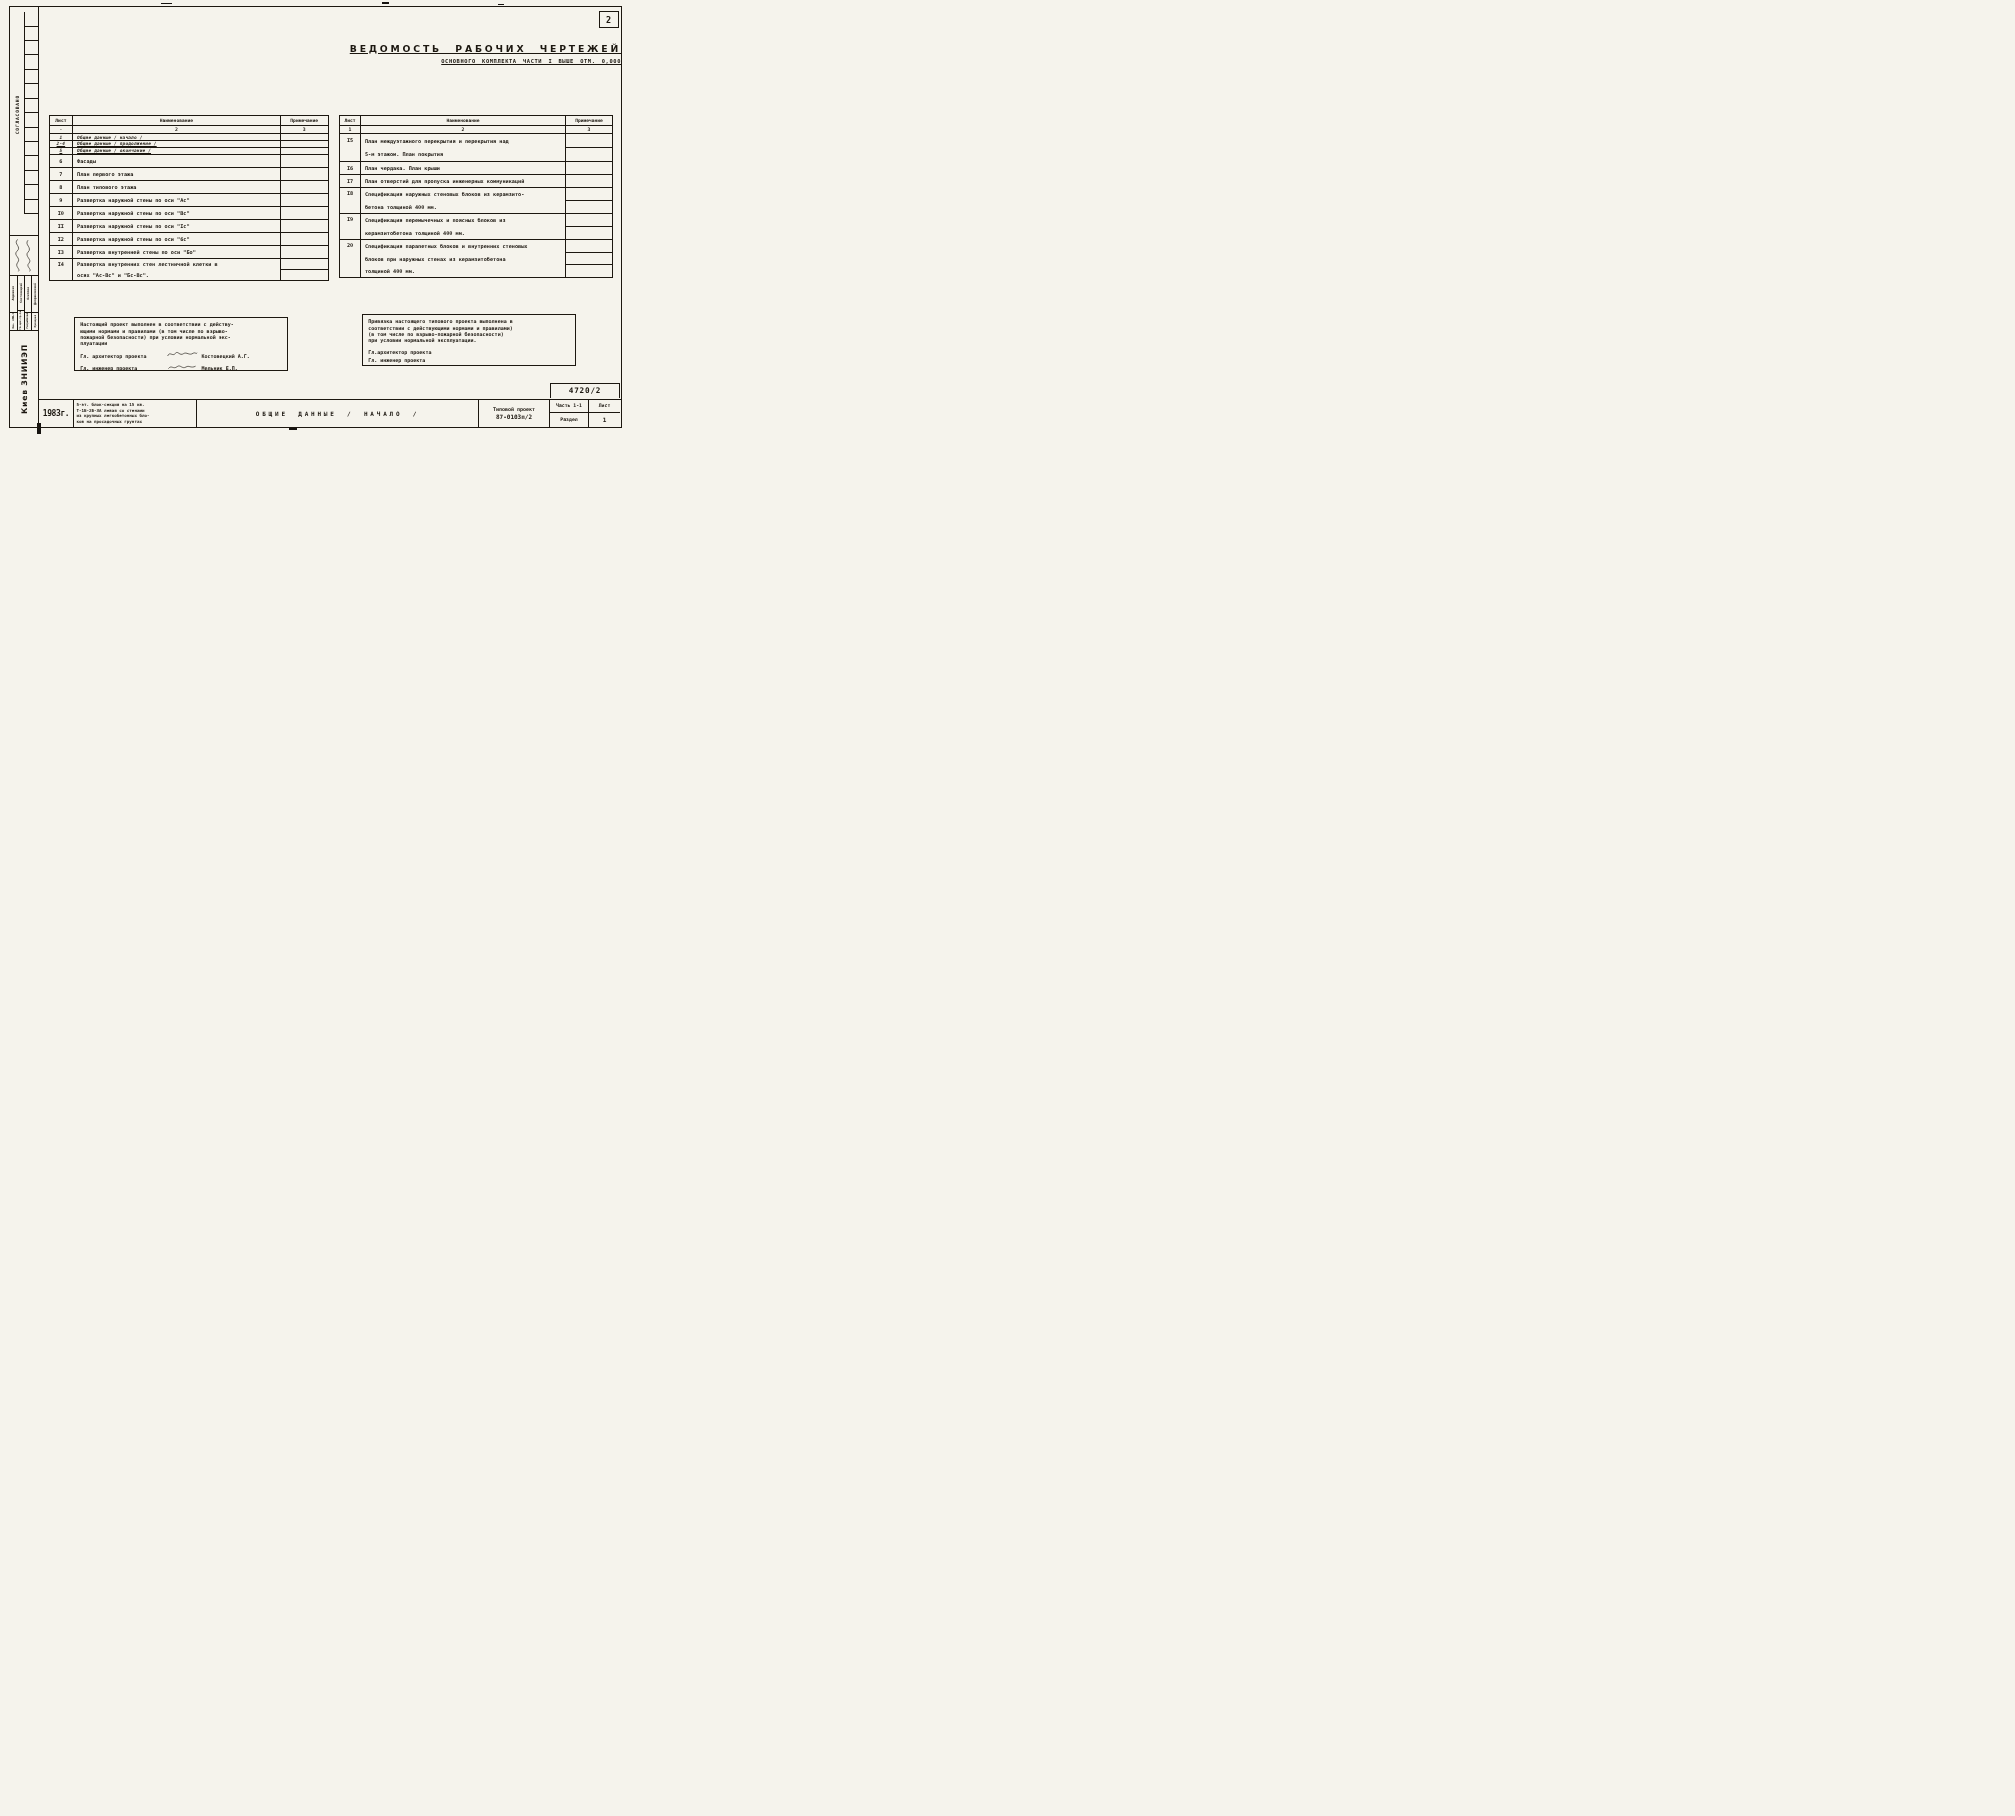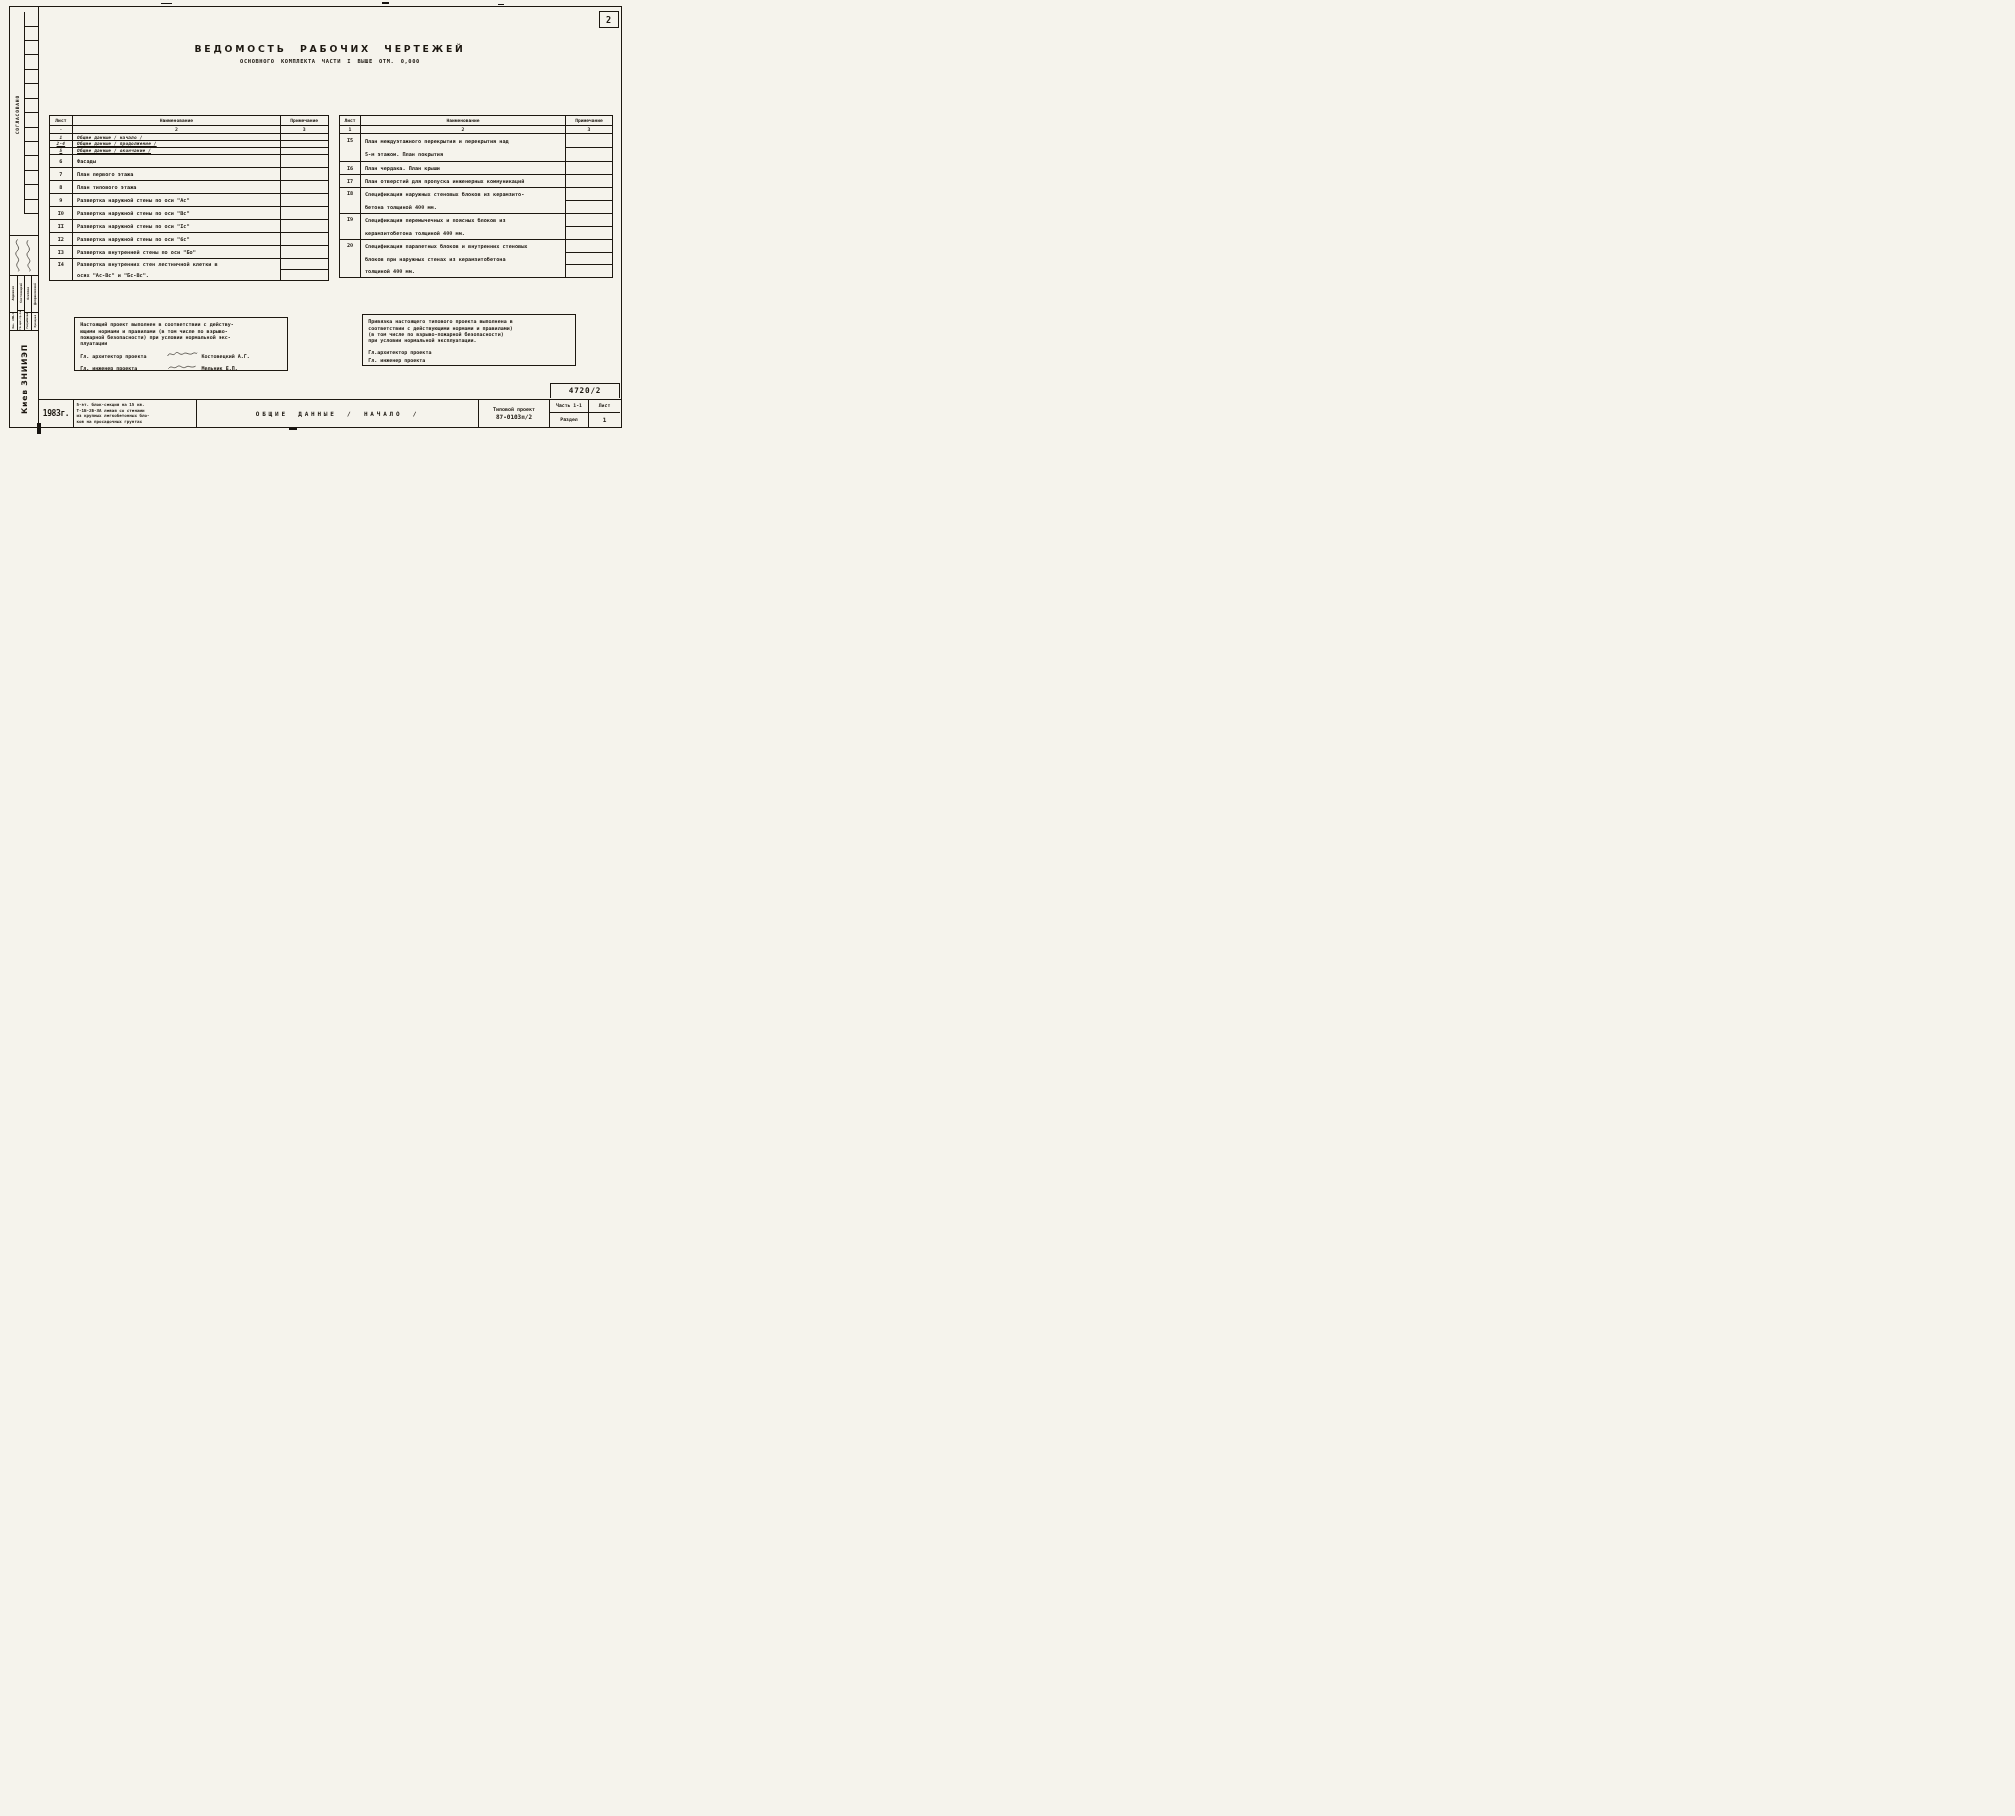--- a/index.html
+++ b/index.html
@@ -12,21 +12,21 @@
 
   
   .mark{position:absolute;background:#161310;}
 
   
   .frame{position:absolute;left:38px;top:5.6px;width:584px;height:422px;border:1.2px solid var(--ink);}
 
   .sheetnum{position:absolute;right:2.4px;top:4.8px;width:20px;height:17px;border:1px solid var(--ink);
     display:flex;align-items:center;justify-content:center;font-size:8.5px;font-weight:700;}
 
-  .titlewrap{position:absolute;top:36px;left:0;width:100%;text-align:center;}
+  .titlewrap{position:absolute;top:36px;left:0;width:100%;text-align:right;text-decoration:underline;}
   .bigtitle{font-family:"DejaVu Sans",sans-serif;font-weight:700;font-size:9.3px;letter-spacing:2.8px;word-spacing:7.3px;}
   .subtitle{margin-top:4px;font-weight:700;font-size:5.4px;letter-spacing:0.6px;word-spacing:2.4px;}
 
   
   .tbl{position:absolute;border:1px solid var(--ink);font-weight:700;}
   .tbl-l{left:9.7px;top:108px;width:280px;}
   .tbl-r{left:300px;top:108px;width:274px;}
   .thead,.tnums,.trow{display:grid;}
   .tbl-l .thead,.tbl-l .tnums,.tbl-l .trow{grid-template-columns:23.4px 1fr 47px;}
   .tbl-r .thead,.tbl-r .tnums,.tbl-r .trow{grid-template-columns:21px 1fr 46px;}

